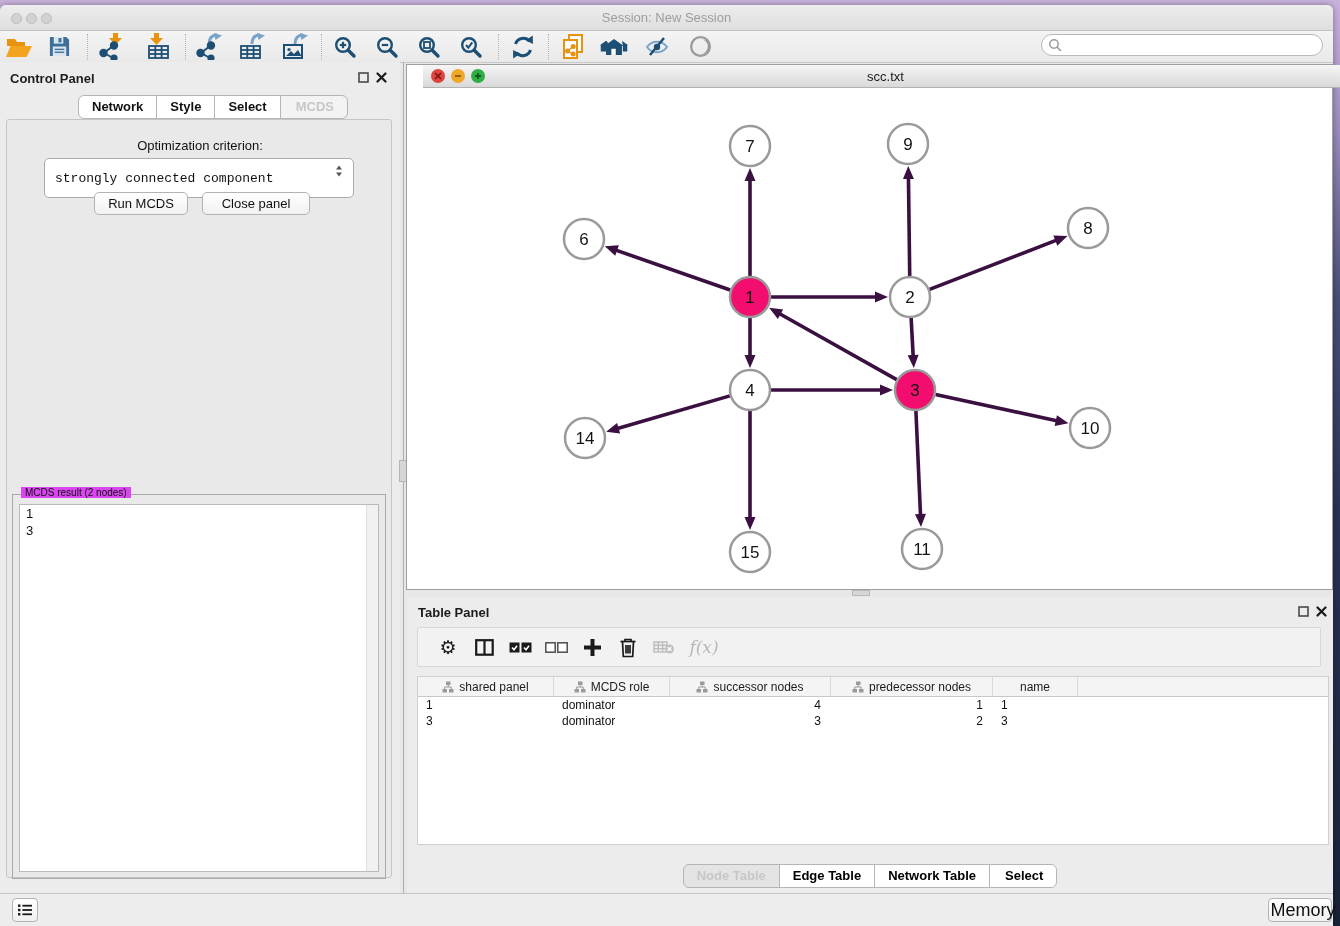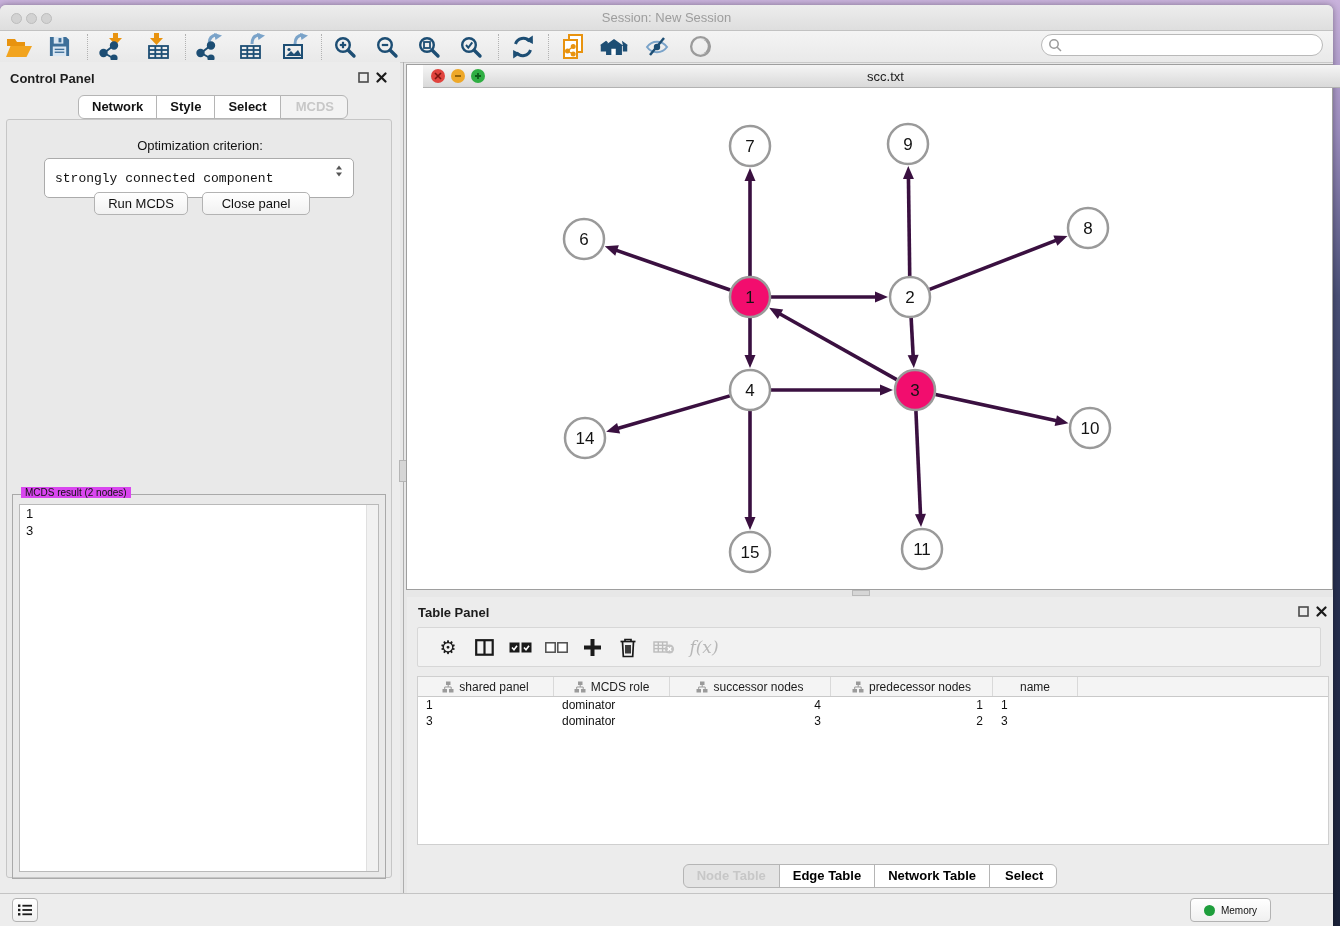--- a/index.html
+++ b/index.html
@@ -572,20 +572,20 @@
             <g fill="#1a1a1a">
               <rect x="1" y="1.5" width="2.4" height="2.4"></rect>
               <rect x="1" y="5.8" width="2.4" height="2.4"></rect>
               <rect x="1" y="10.1" width="2.4" height="2.4"></rect>
               <rect x="5.4" y="1.8" width="9.6" height="1.8"></rect>
               <rect x="5.4" y="6.1" width="9.6" height="1.8"></rect>
               <rect x="5.4" y="10.4" width="9.6" height="1.8"></rect>
             </g>
           </svg>
       </div>
-      <div class="sb-btn" style="left:1190px;top:4px;width:81px;height:24px;gap:6px;font-size:10px;color:#111">
+      <div class="sb-btn" style="left:1268px;top:4px;width:64px;height:24px;gap:6px;font-size:18px;color:#111">
         <span style="width:11px;height:11px;border-radius:50%;background:#1e9e3c;display:inline-block"></span>
         <span>Memory</span>
       </div>
     </div>
 
   </div>
 </div>
 
 </body></html>

